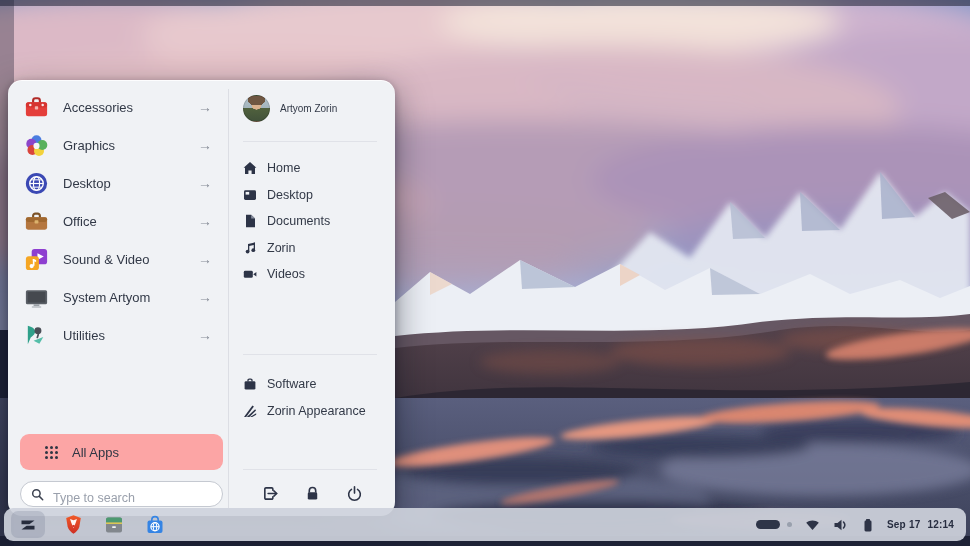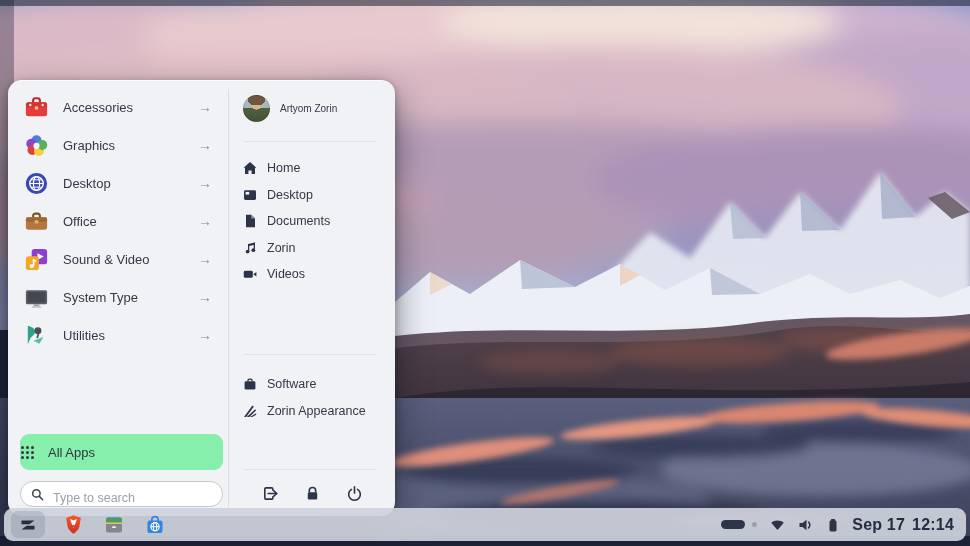--- a/index.html
+++ b/index.html
@@ -14,35 +14,35 @@
     background:rgba(206,210,220,.92);border-radius:9px;
     display:flex;align-items:center;justify-content:space-between;
     padding:0 12px 0 7px;box-sizing:border-box;z-index:5;}
   .tb-left{display:flex;align-items:center;gap:15px;}
   .zorin-btn{width:34px;height:27px;border-radius:7px;background:rgba(110,120,145,.25);
     display:flex;align-items:center;justify-content:center;}
   .tb-app{width:26px;height:26px;display:flex;align-items:center;justify-content:center;}
   .tb-right{display:flex;align-items:center;gap:13px;}
   .tray-pill{width:24px;height:9px;border-radius:5px;background:#2e3548;}
   .tray-dot{width:5px;height:5px;border-radius:50%;background:#99a0ad;margin-left:-6px;}
-  .clock{display:flex;gap:7px;font-size:16px;font-weight:700;color:#272d40;letter-spacing:.2px;align-items:flex-end;}
+  .clock{display:flex;gap:7px;font-size:10px;font-weight:700;color:#272d40;letter-spacing:.2px;align-items:flex-end;}
 
   
   .menu-panel{position:absolute;left:8px;top:80px;width:387px;height:435px;
     background:#f0f2f5;border-radius:14px;z-index:4;
     box-shadow:0 12px 34px rgba(12,16,30,.5),0 2px 8px rgba(12,16,30,.28);
     border-top:1px solid rgba(255,255,255,.85);}
   .left-col{position:absolute;left:0;top:0;width:220px;height:100%;}
   .cat-list{position:absolute;top:7px;left:0;right:0;}
   .cat-row{height:38px;display:flex;align-items:center;gap:13px;padding:0 16px 0 15px;}
   .cat-icon{width:27px;height:27px;flex:none;display:flex;align-items:center;justify-content:center;}
   .cat-label{flex:1;font-size:13px;color:#323947;}
   .cat-arrow{font-size:14px;color:#868c97;}
   .all-apps-btn{position:absolute;left:12px;top:353px;width:203px;height:36px;border-radius:9px;
-    background:#86efac;display:flex;align-items:center;gap:13px;padding-left:0;box-sizing:border-box;}
+    background:#fca5a5;display:flex;align-items:center;gap:13px;padding-left:24px;box-sizing:border-box;}
   .all-apps-label{font-size:13px;color:#2e3543;}
   .search-box{position:absolute;left:12px;top:400px;width:203px;height:26px;border-radius:14px;
     background:#ffffff;border:1px solid #c5c9d1;display:flex;align-items:center;gap:7px;
     padding:0 10px;box-sizing:border-box;}
   .search-box input{border:none;outline:none;background:transparent;font-size:12.5px;
     color:#333a47;width:100%;font-family:"Liberation Sans",sans-serif;margin-top:8px;}
   .search-box input::placeholder{color:#9aa0ac;}
   .divider-v{position:absolute;left:220px;top:8px;bottom:8px;width:1px;background:#dcdee4;}
 
   .right-col{position:absolute;left:221px;top:0;right:0;bottom:0;}
@@ -246,21 +246,21 @@
 
         <div class="cat-row">
           <span class="cat-icon">
             <svg width="27" height="27" viewBox="0 0 28 28">
               <rect x="3" y="6.5" width="22" height="14.5" rx="1.6" fill="#5a5f66"></rect>
               <rect x="4.8" y="8.2" width="18.4" height="11" fill="#45494f"></rect>
               <rect x="11" y="21" width="6" height="2" fill="#9aa0a6"></rect>
               <rect x="9" y="23" width="10" height="1.6" rx="0.8" fill="#b9bec4"></rect>
             </svg>
           </span>
-          <span class="cat-label">System Type</span>
+          <span class="cat-label">System Artyom</span>
           <span class="cat-arrow">→</span>
         </div>
 
         <div class="cat-row">
           <span class="cat-icon">
             <svg width="27" height="27" viewBox="0 0 28 28">
               <path d="M5,4 C14,6 15,12 8,16 L5,23 Z" fill="#2fa08a"></path>
               <circle cx="15.5" cy="9" r="3.6" fill="#4a4f57"></circle>
               <rect x="14.6" y="12" width="1.8" height="5" rx="0.9" fill="#4a4f57" transform="rotate(18 15.5 14)"></rect>
               <path d="M11,19.5 L21,15.5 L17,22.5 Z" fill="#39b59b" opacity=".85"></path>

